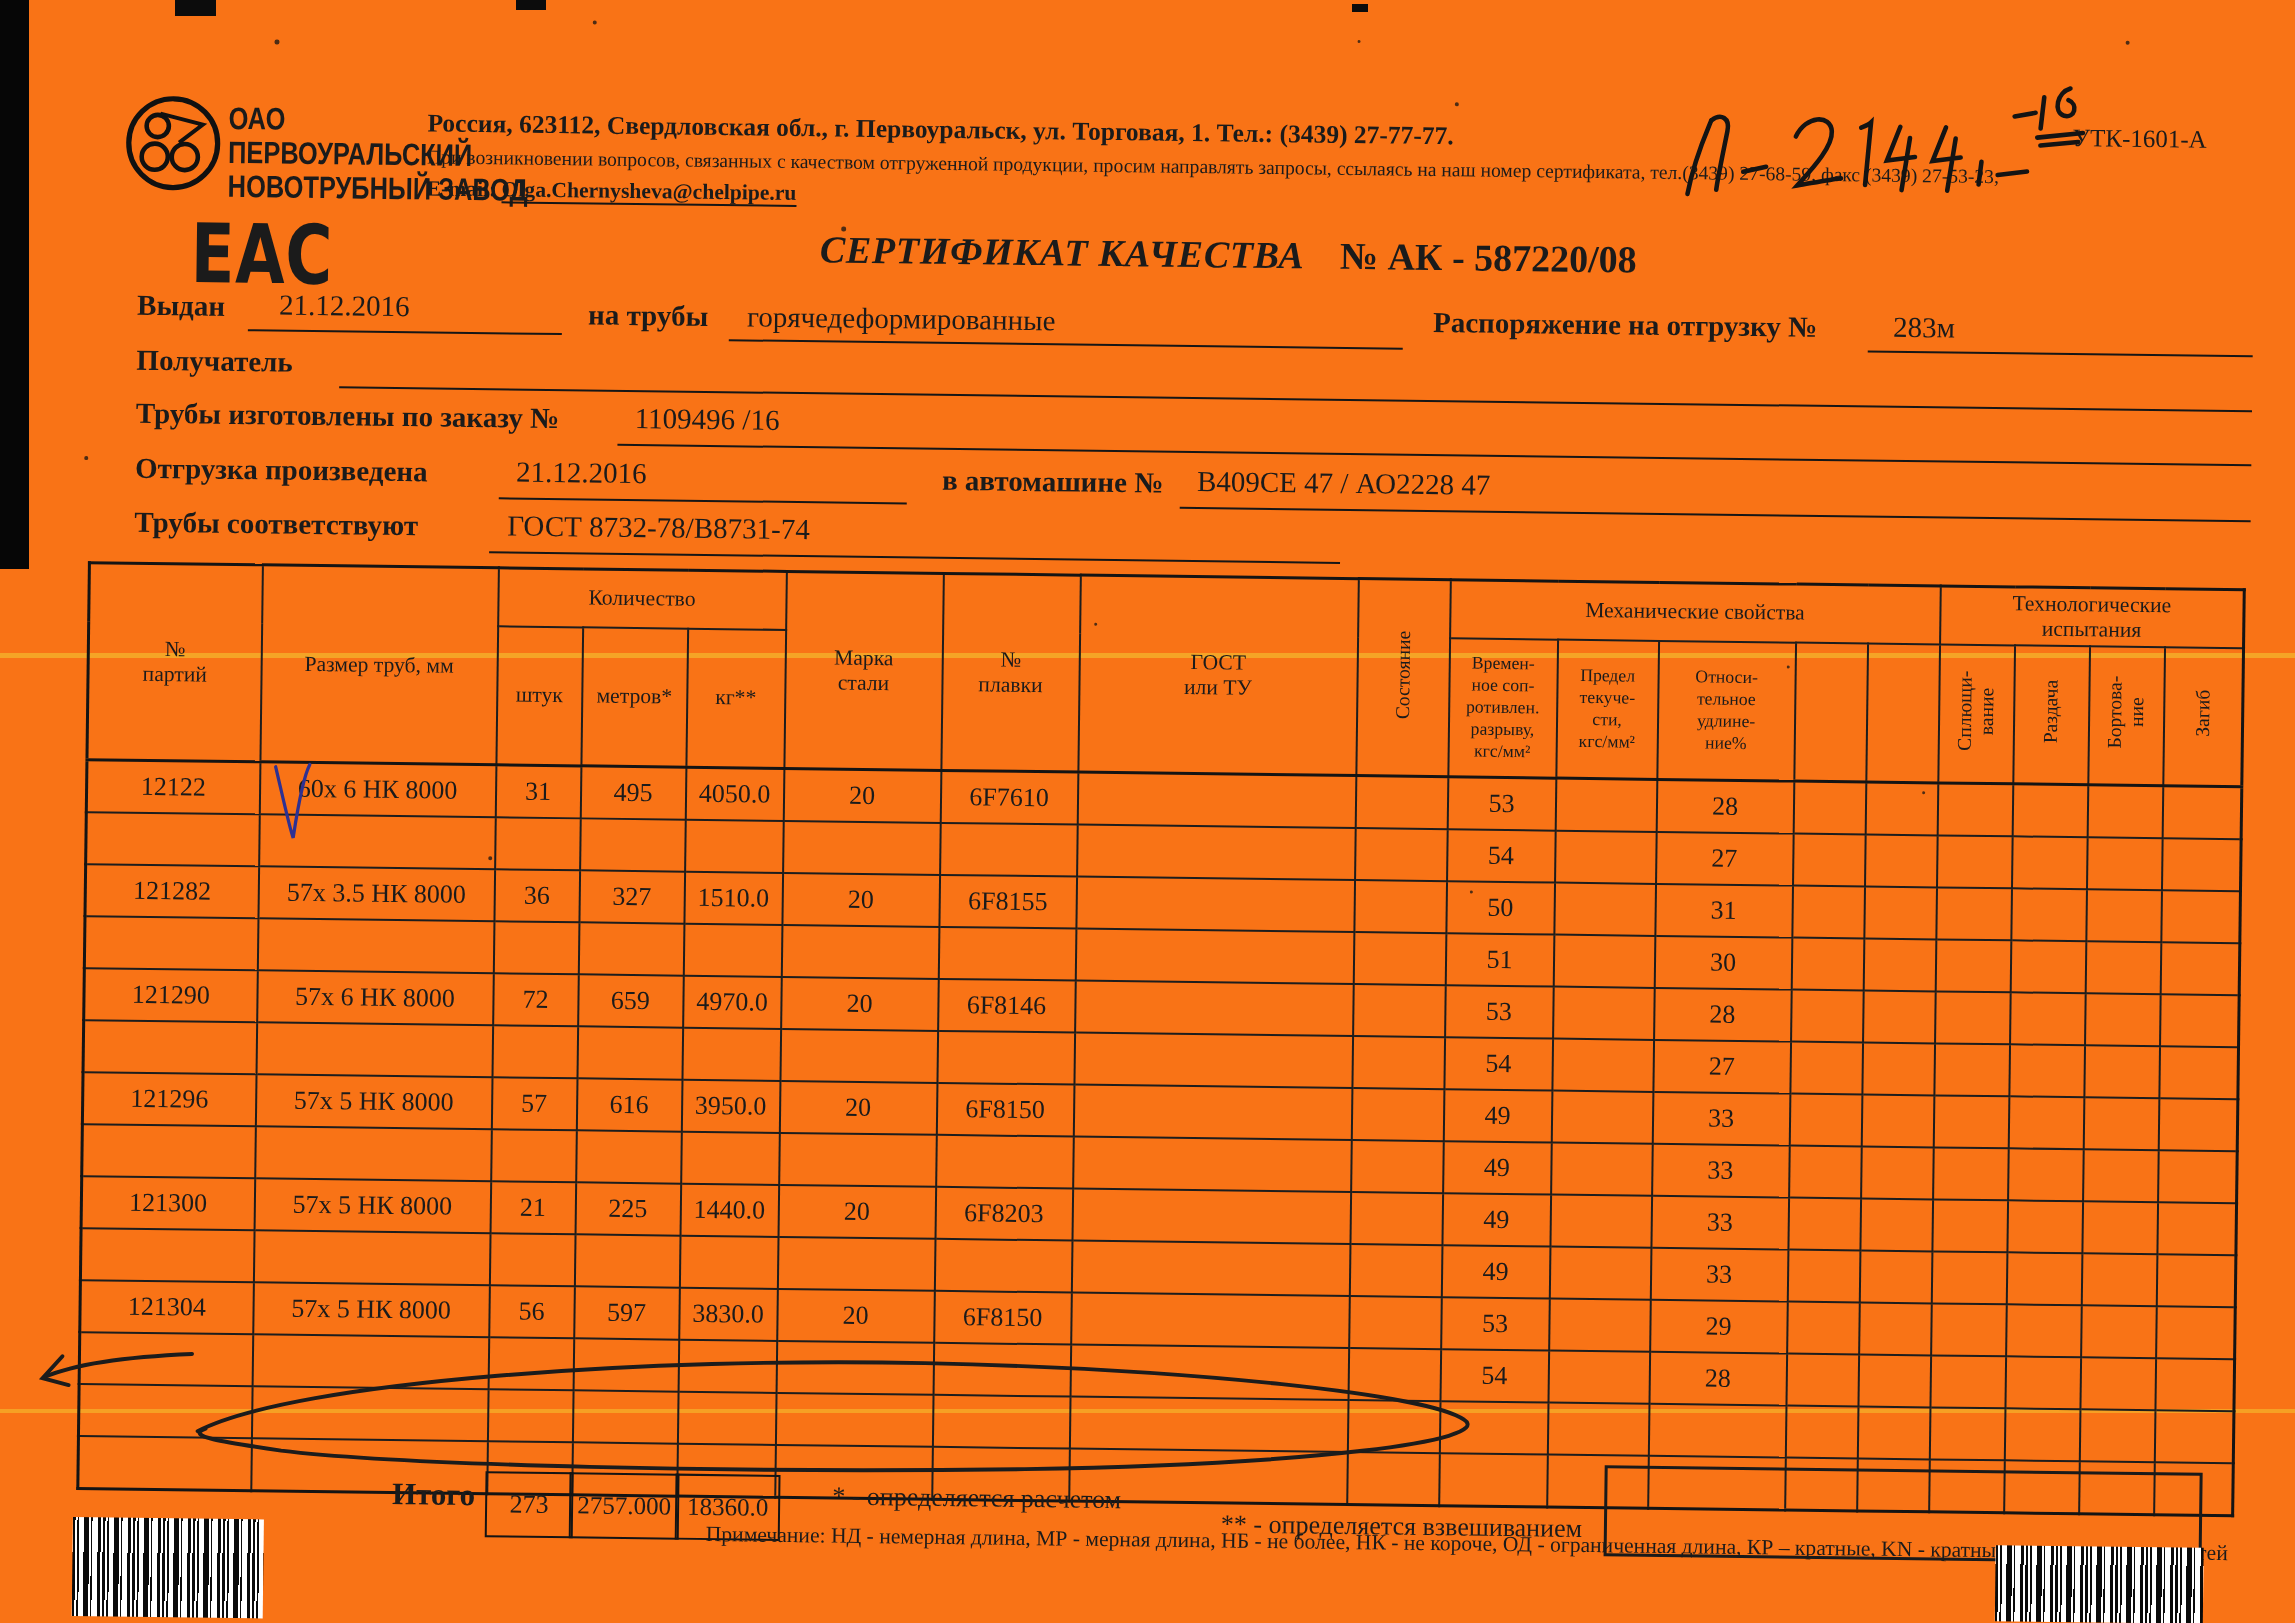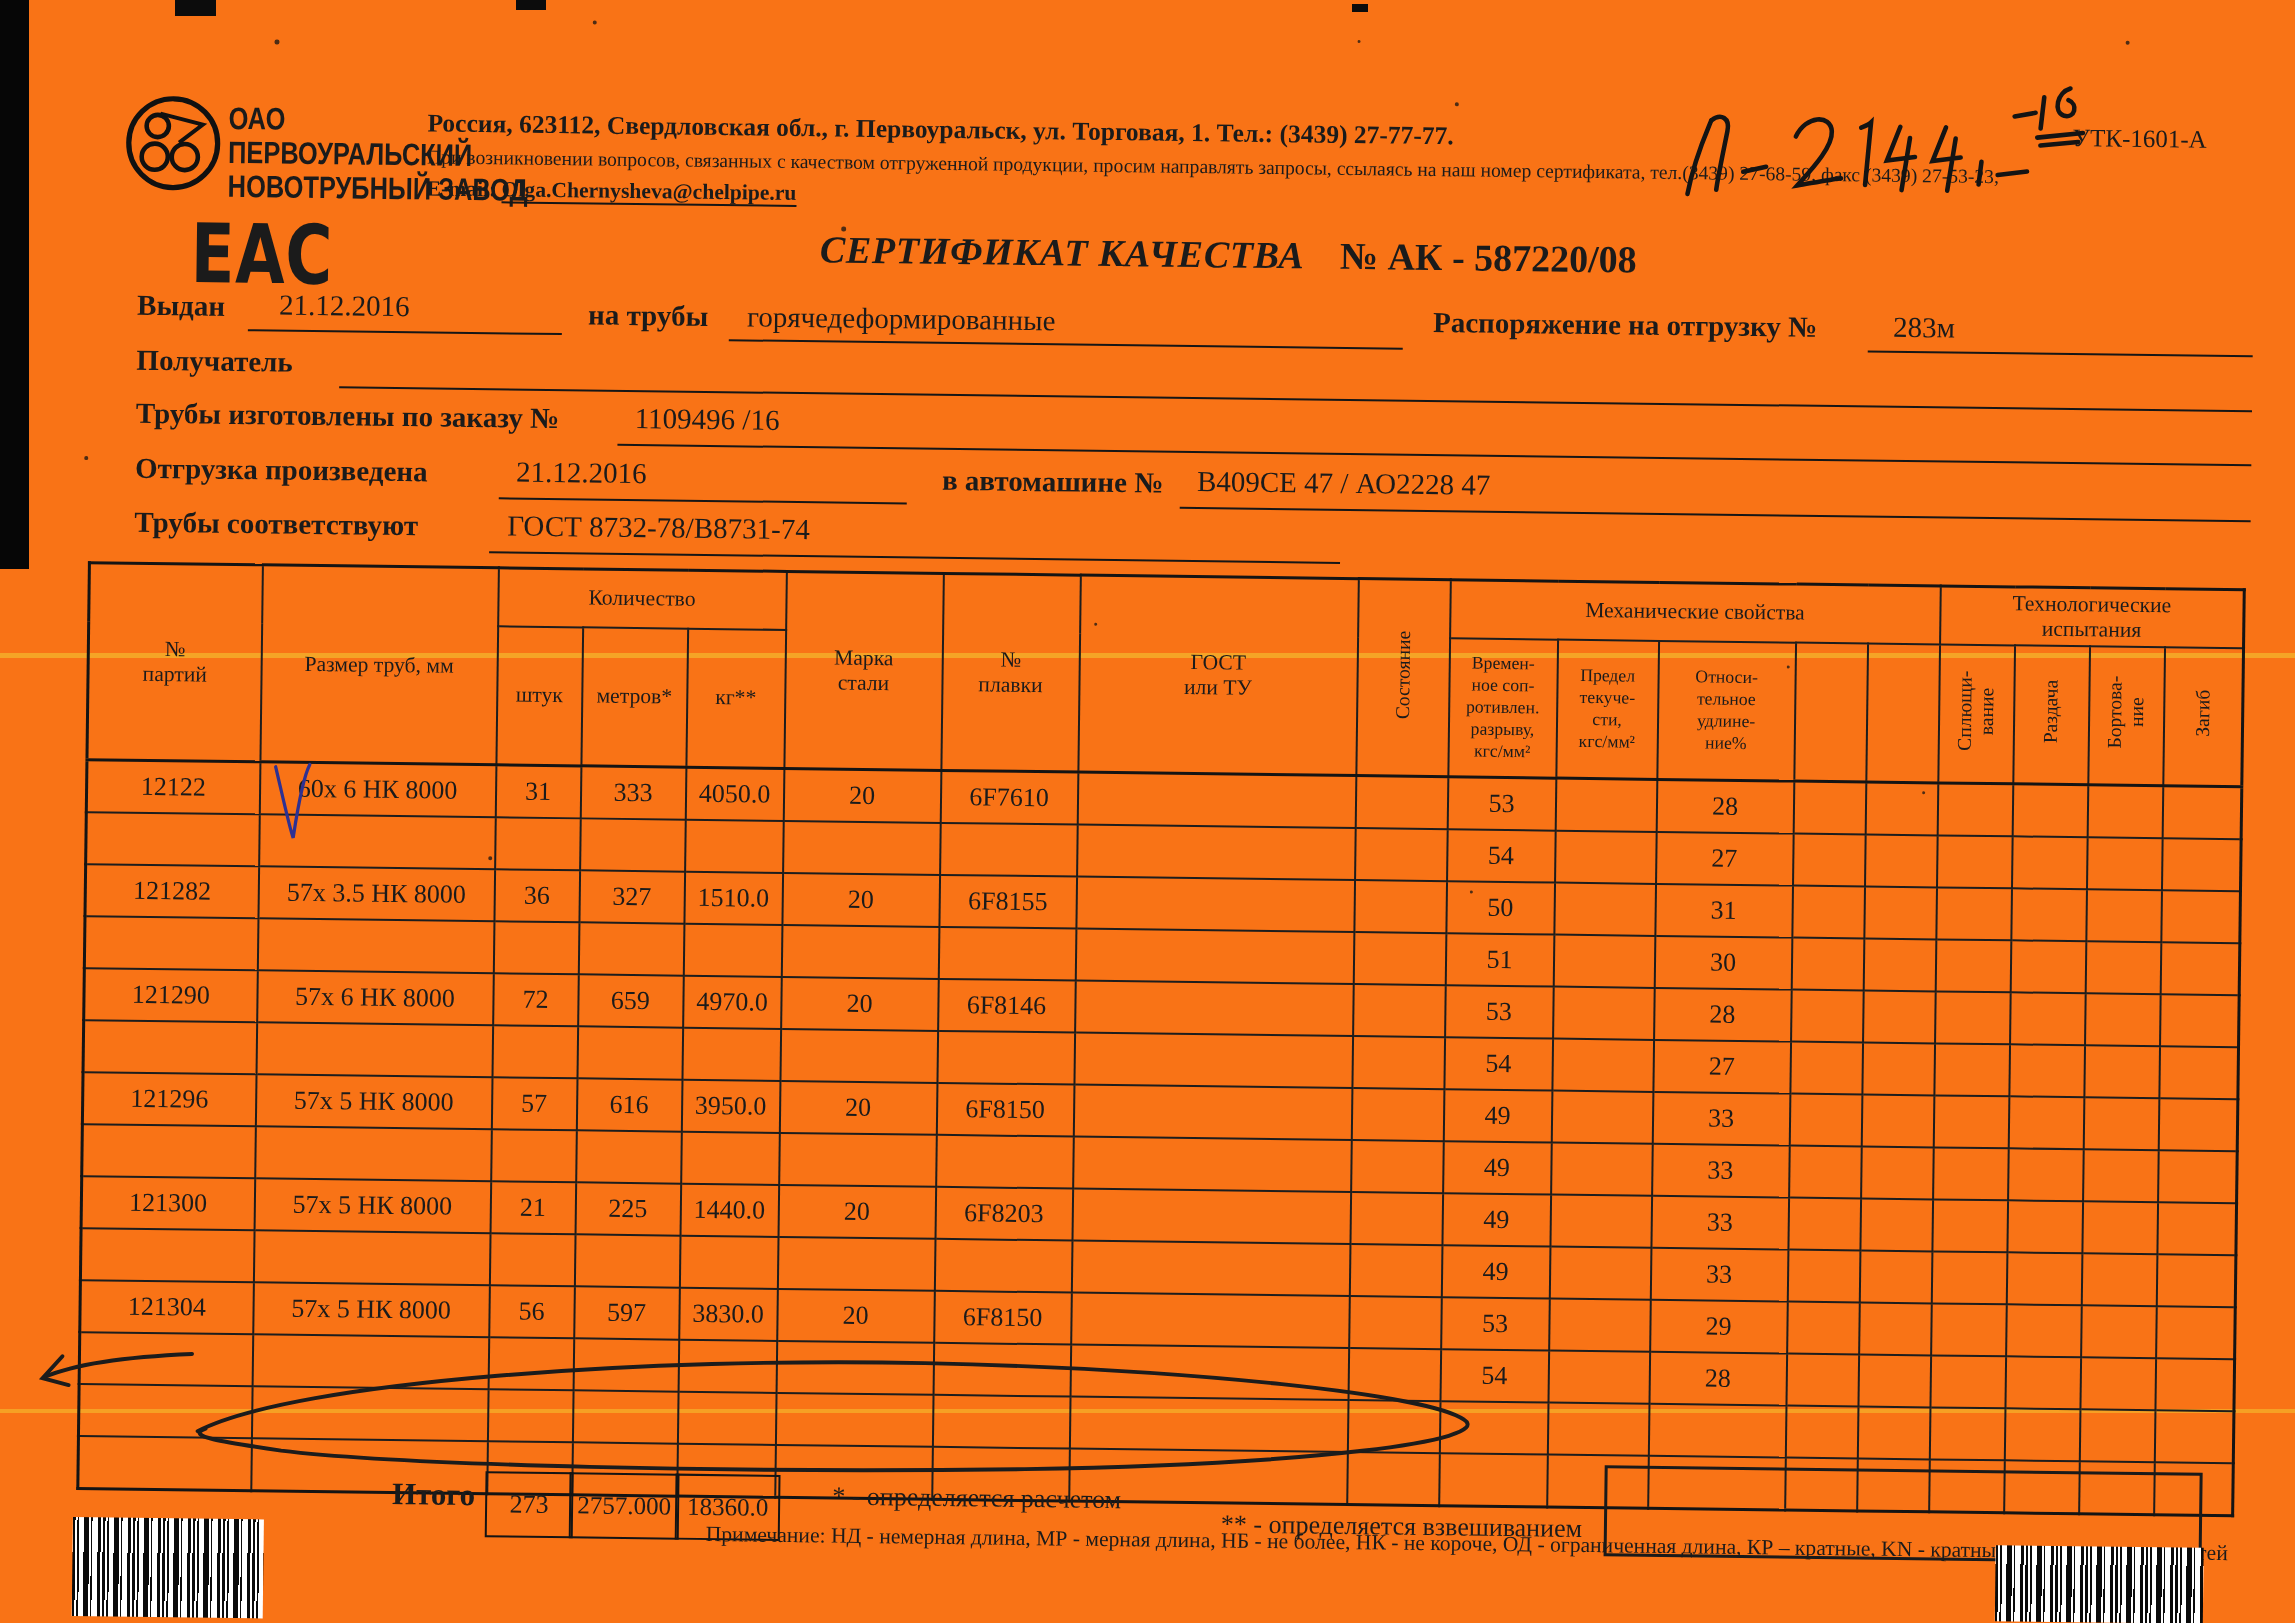--- a/index.html
+++ b/index.html
@@ -208,21 +208,21 @@
             <th><span class="vt">Бортова-
 ние</span></th>
             <th><span class="vt">Загиб</span></th>
           </tr>
         </thead>
         <tbody>
           <tr>
             <td>12122</td>
               <td>60х 6 НК 8000</td>
               <td>31</td>
-              <td>333</td>
+              <td>495</td>
               <td>4050.0</td>
               <td>20</td>
               <td>6F7610</td>
               <td></td>
               <td></td>
               <td>53</td>
               <td></td>
               <td>28</td>
               <td></td>
               <td></td>

